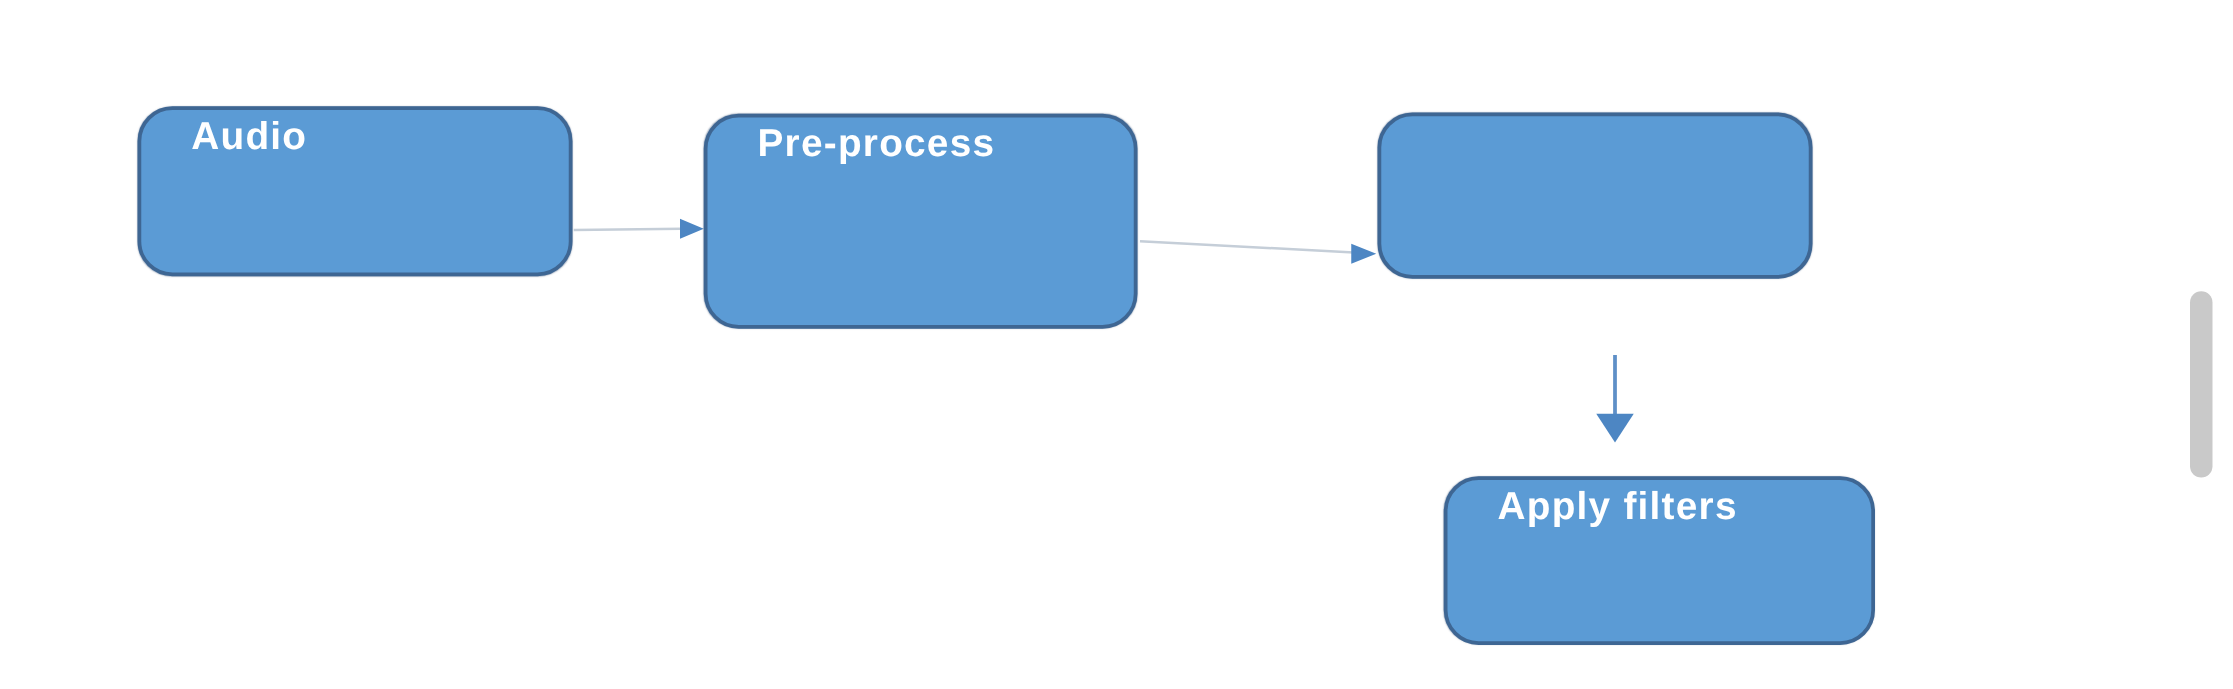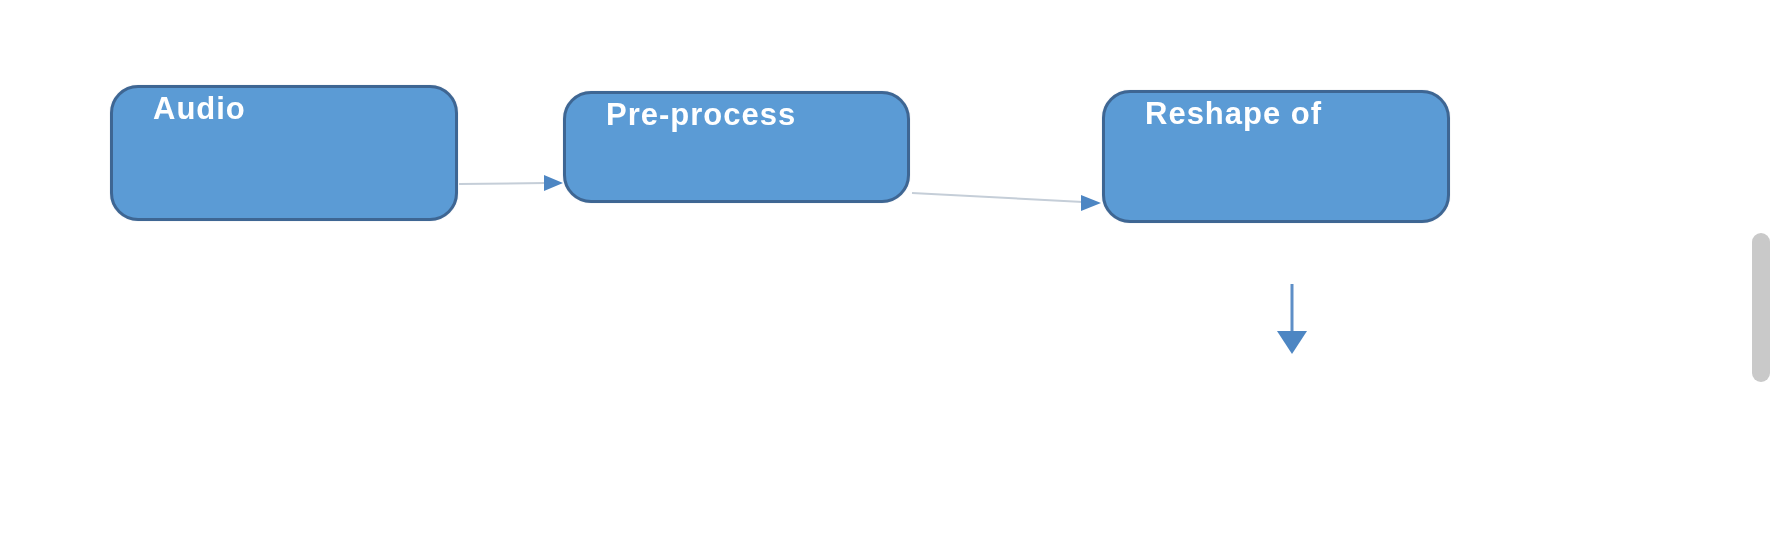--- a/index.html
+++ b/index.html
@@ -43,21 +43,21 @@
   .node span {
     display: block;
     white-space: nowrap;
   }
   .node-audio-acquisition {
     left: 110px; top: 85px;
     width: 348px; height: 136px;
   }
   .node-pre-process {
     left: 563px; top: 91px;
-    width: 347px; height: 112px;
+    width: 347px; height: 172px;
     padding-bottom: 18px;
   }
   .node-reshape {
     left: 1102px; top: 90px;
     width: 348px; height: 133px;
   }
   .node-apply-filters {
     left: 1155px; top: 381px;
     width: 345px; height: 135px;
     padding-bottom: 24px;
@@ -92,19 +92,21 @@
 
   <div class="node node-audio-acquisition">
     <span>Audio</span>
   </div>
 
   <div class="node node-pre-process">
     <span>Pre-process</span>
   </div>
 
   <div class="node node-reshape">
-    <span>Reshape of</span>
   </div>
 
+  <div class="node node-apply-filters">
+    <span>Apply filters</span>
+  </div>
 
   <div class="scrollbar-thumb"></div>
 
 </div>
 
 </body></html>

